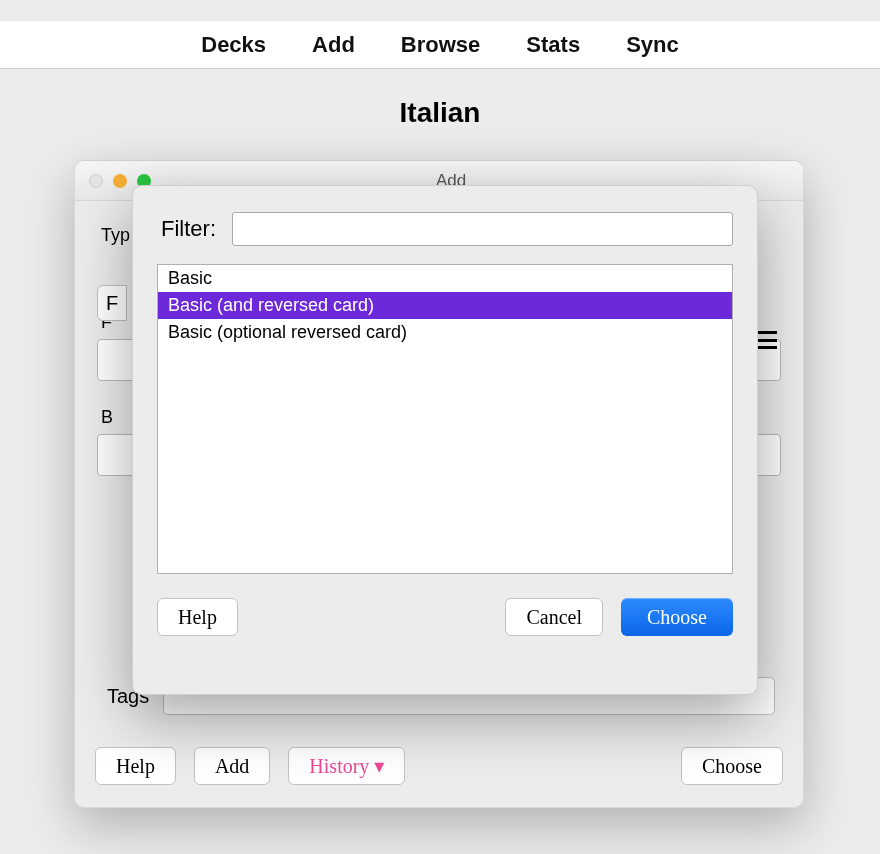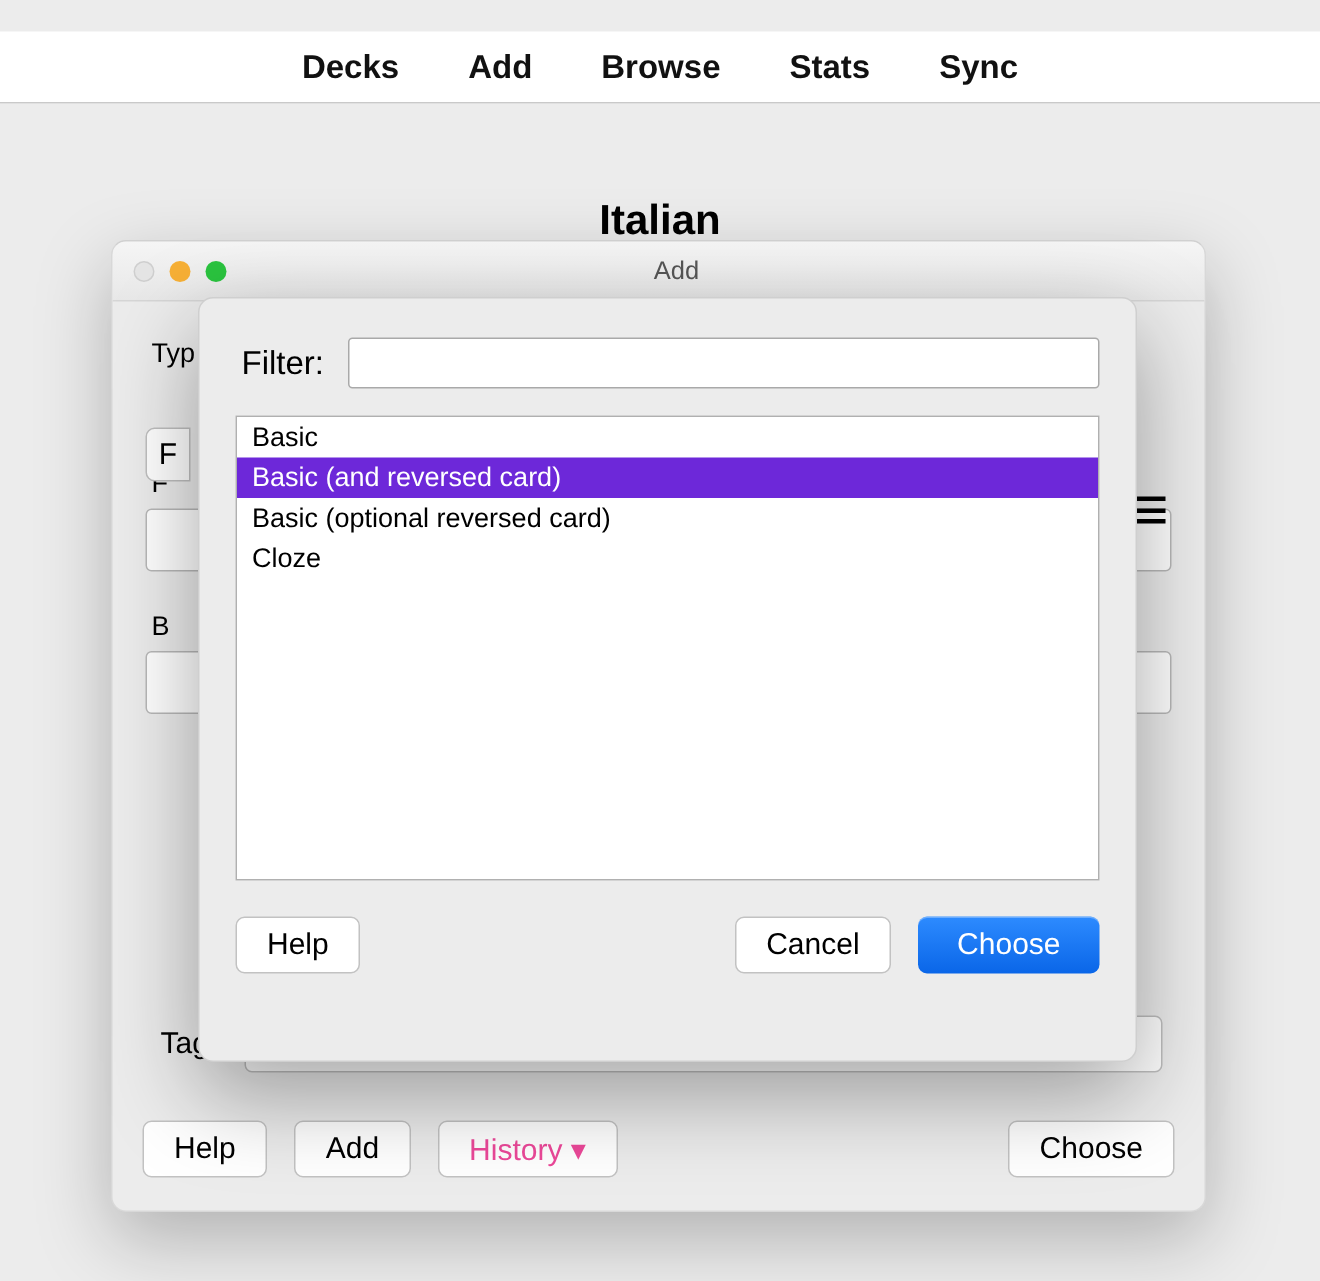--- a/index.html
+++ b/index.html
@@ -27,21 +27,21 @@
     font-size: 22px;
     font-weight: 700;
     color: #111;
     cursor: pointer;
   }
   
   .deck-title {
     text-align: center;
     font-size: 28px;
     font-weight: 700;
-    padding: 62px 0 30px;
+    padding: 28px 0 30px;
   }
   
   .add-window {
     position: absolute;
     left: 74px;
     top: 160px;
     width: 730px;
     height: 648px;
     background: #ececec;
     border: 1px solid #d8d8d8;
@@ -88,29 +88,29 @@
   .hamburger div { height:3px; background:#000; }
   .tags-row { position:absolute; left:28px; bottom:92px; display:flex; align-items:center; gap:14px; width: calc(100% - 56px);}
   .tags-input { flex:1; height:38px; background:#fff; border:1px solid #bfbfbf; border-radius:5px; }
   .bottom-buttons {
     position:absolute; left:20px; right:20px; bottom:22px;
     display:flex; align-items:center; gap:18px;
   }
   .btn {
     background:#fff; border:1px solid #c2c2c2; border-radius:6px;
     height:38px; padding:0 20px; font-size:20px; cursor:pointer;
-    display:flex; align-items:center; justify-content:center;
+    display:flex; align-items:center; justify-content:center;font-family:Liberation Serif, serif;
   }
   .btn.disabled { color:#ec4899; }
   .spacer { flex:1; }
   
   .chooser {
     position:absolute;
     left: 132px;
-    top: 198px;
+    top: 185px;
     width: 626px;
     height: 510px;
     background:#ececec;
     border:1px solid #cfcfcf;
     border-radius:10px;
     box-shadow: 0 22px 60px rgba(0,0,0,0.35);
     padding: 26px 24px 22px;
   }
   .filter-row { display:flex; align-items:center; gap:16px; margin-bottom:18px;}
   .filter-row input {
@@ -200,21 +200,20 @@
 
 <div class="chooser">
   <div class="filter-row">
     <span class="row-label" style="font-size:22px;">Filter:</span>
     <input type="text" value="" style="">
   </div>
   <div class="listbox">
     <div class="item">Basic</div>
     <div class="item selected">Basic (and reversed card)</div>
     <div class="item">Basic (optional reversed card)</div>
-    <div class="item">Cloze</div>
   </div>
   <div class="chooser-buttons">
     <div class="btn">Help</div>
     <div class="spacer"></div>
     <div class="btn">Cancel</div>
     <div class="btn primary" style="padding:0 26px;">Choose</div>
   </div>
 </div>
 
 </body></html>

